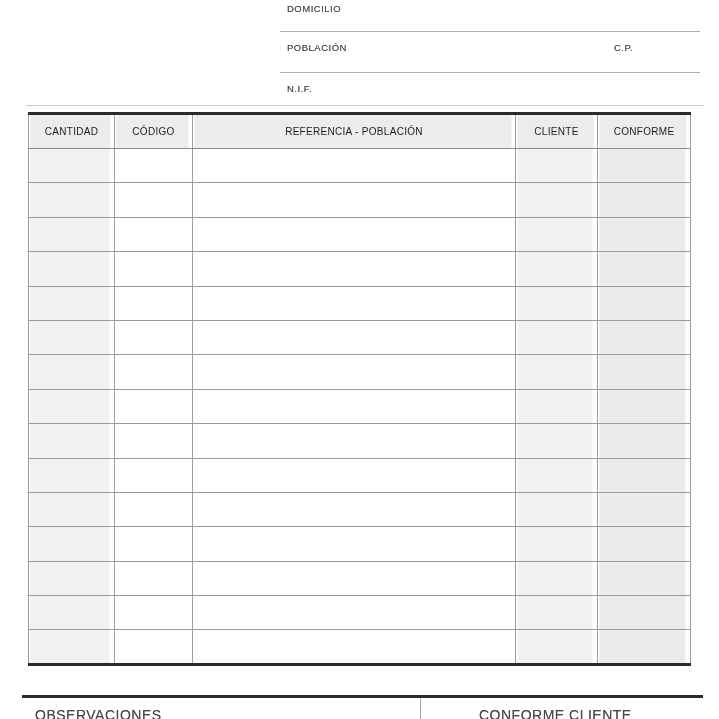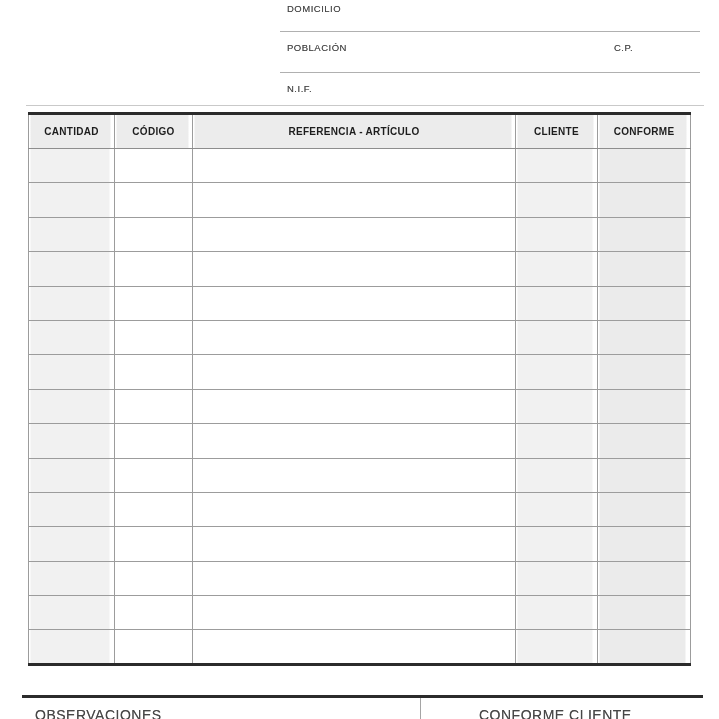--- a/index.html
+++ b/index.html
@@ -50,21 +50,21 @@
   table.items th, table.items td {
     border: 1px solid var(--grid-line);
     padding: 0;
     background-color: #ffffff;
     background-repeat: no-repeat;
   }
   table.items thead tr { height: 35px; }
   table.items tbody tr { height: 34.4px; }
   table.items th {
     font-size: 10px;
-    font-weight: bold;
+    font-weight: normal;
     color: #1d1d1d;
     letter-spacing: 0.3px;
     text-align: center;
     vertical-align: middle;
     border-bottom: 1px solid #8d8d8d;
     --tone: var(--header-shade);
     background-image: linear-gradient(to right,
       rgba(255,255,255,0) 0px, rgba(255,255,255,0) 1px,
       var(--tone) 2px, var(--tone) calc(100% - 4px),
       rgba(255,255,255,0) calc(100% - 3px));
@@ -130,21 +130,21 @@
         <col class="col-cantidad">
         <col class="col-codigo">
         <col class="col-referencia">
         <col class="col-precio">
         <col class="col-importe">
       </colgroup>
     <thead>
       <tr id="header-row">
           <th>CANTIDAD</th>
           <th>CÓDIGO</th>
-          <th>REFERENCIA - ARTÍCULO</th>
+          <th>REFERENCIA - POBLACIÓN</th>
           <th>CLIENTE</th>
           <th>CONFORME</th>
         </tr>
     </thead>
     <tbody id="table-body">
         <tr>
           <td class="shaded"></td>
           <td></td>
           <td></td>
           <td class="shaded"></td>

